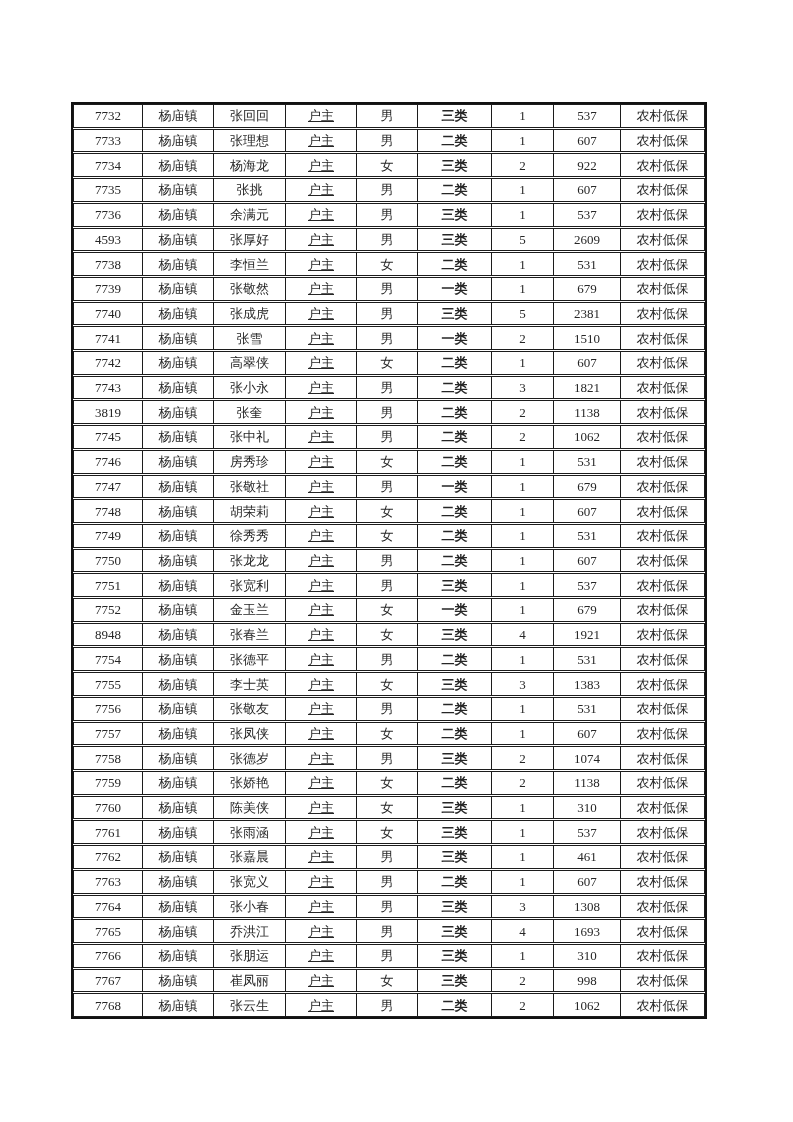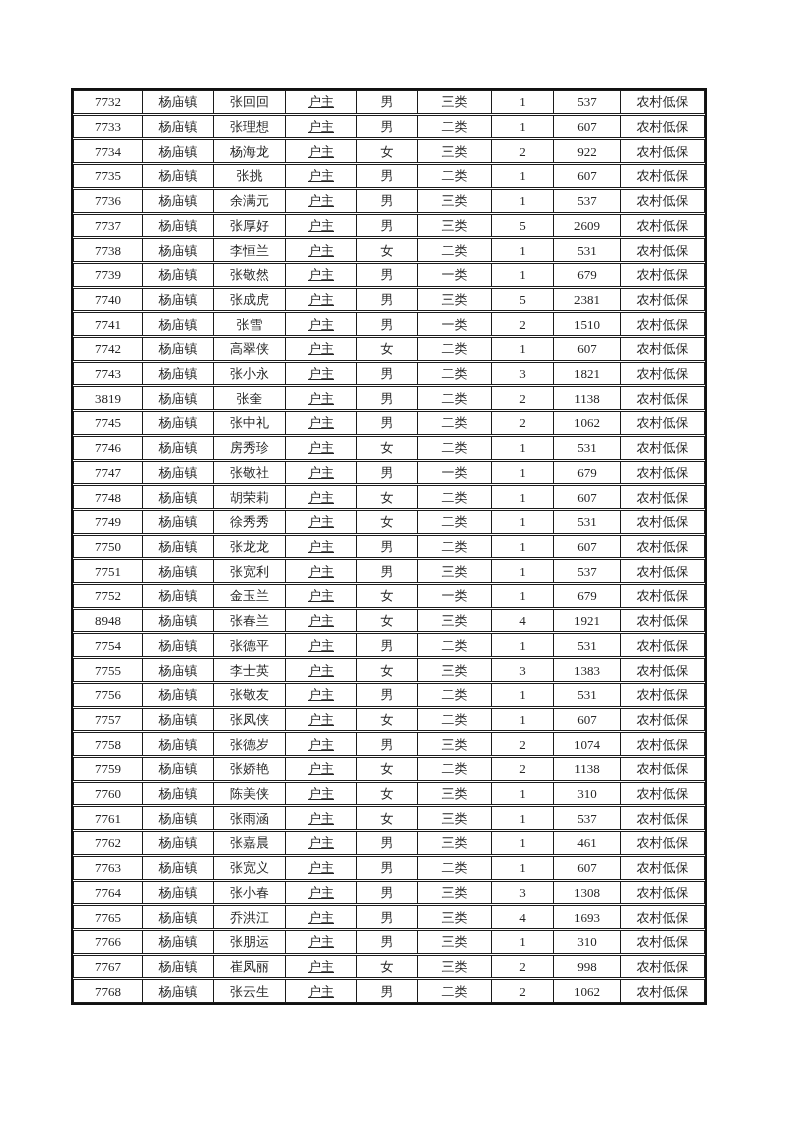--- a/index.html
+++ b/index.html
@@ -15,21 +15,21 @@
     overflow: hidden;
   }
   .page {
     position: absolute;
     inset: 0;
     background: #ffffff;
   }
   .roster-table {
     position: absolute;
     left: 71px;
-    top: 88px;
+    top: 102px;
     width: 636px;
     height: 917px;
     border: 2px solid #111111;
     box-sizing: border-box;
     display: flex;
     flex-direction: column;
     gap: 1px;
     background: #ffffff;
   }
   .t-row {
@@ -55,21 +55,21 @@
   }
   .t-cell:last-child {
     border-right: none;
     flex: 1 1 auto;
   }
   .c0 { width: 69px; }
   .c1 { width: 71px; }
   .c2 { width: 72px; }
   .c3 { width: 71px; text-decoration: underline; }
   .c4 { width: 61px; }
-  .c5 { width: 74px; }
+  .c5 { width: 74px; font-weight: bold; }
   .c6 { width: 62px; }
   .c7 { width: 67px; font-family: Liberation Serif, serif; }
 </style>
 </head>
 <body>
 
 <div class="page">
   <div class="roster-table" id="roster-table">
       <div class="t-row">
         <div class="t-cell c0">7732</div>
@@ -120,21 +120,21 @@
         <div class="t-cell c1">杨庙镇</div>
         <div class="t-cell c2">余满元</div>
         <div class="t-cell c3">户主</div>
         <div class="t-cell c4">男</div>
         <div class="t-cell c5">三类</div>
         <div class="t-cell c6">1</div>
         <div class="t-cell c7">537</div>
         <div class="t-cell c8">农村低保</div>
       </div>
       <div class="t-row">
-        <div class="t-cell c0">7737</div>
+        <div class="t-cell c0">4593</div>
         <div class="t-cell c1">杨庙镇</div>
         <div class="t-cell c2">张厚好</div>
         <div class="t-cell c3">户主</div>
         <div class="t-cell c4">男</div>
         <div class="t-cell c5">三类</div>
         <div class="t-cell c6">5</div>
         <div class="t-cell c7">2609</div>
         <div class="t-cell c8">农村低保</div>
       </div>
       <div class="t-row">

